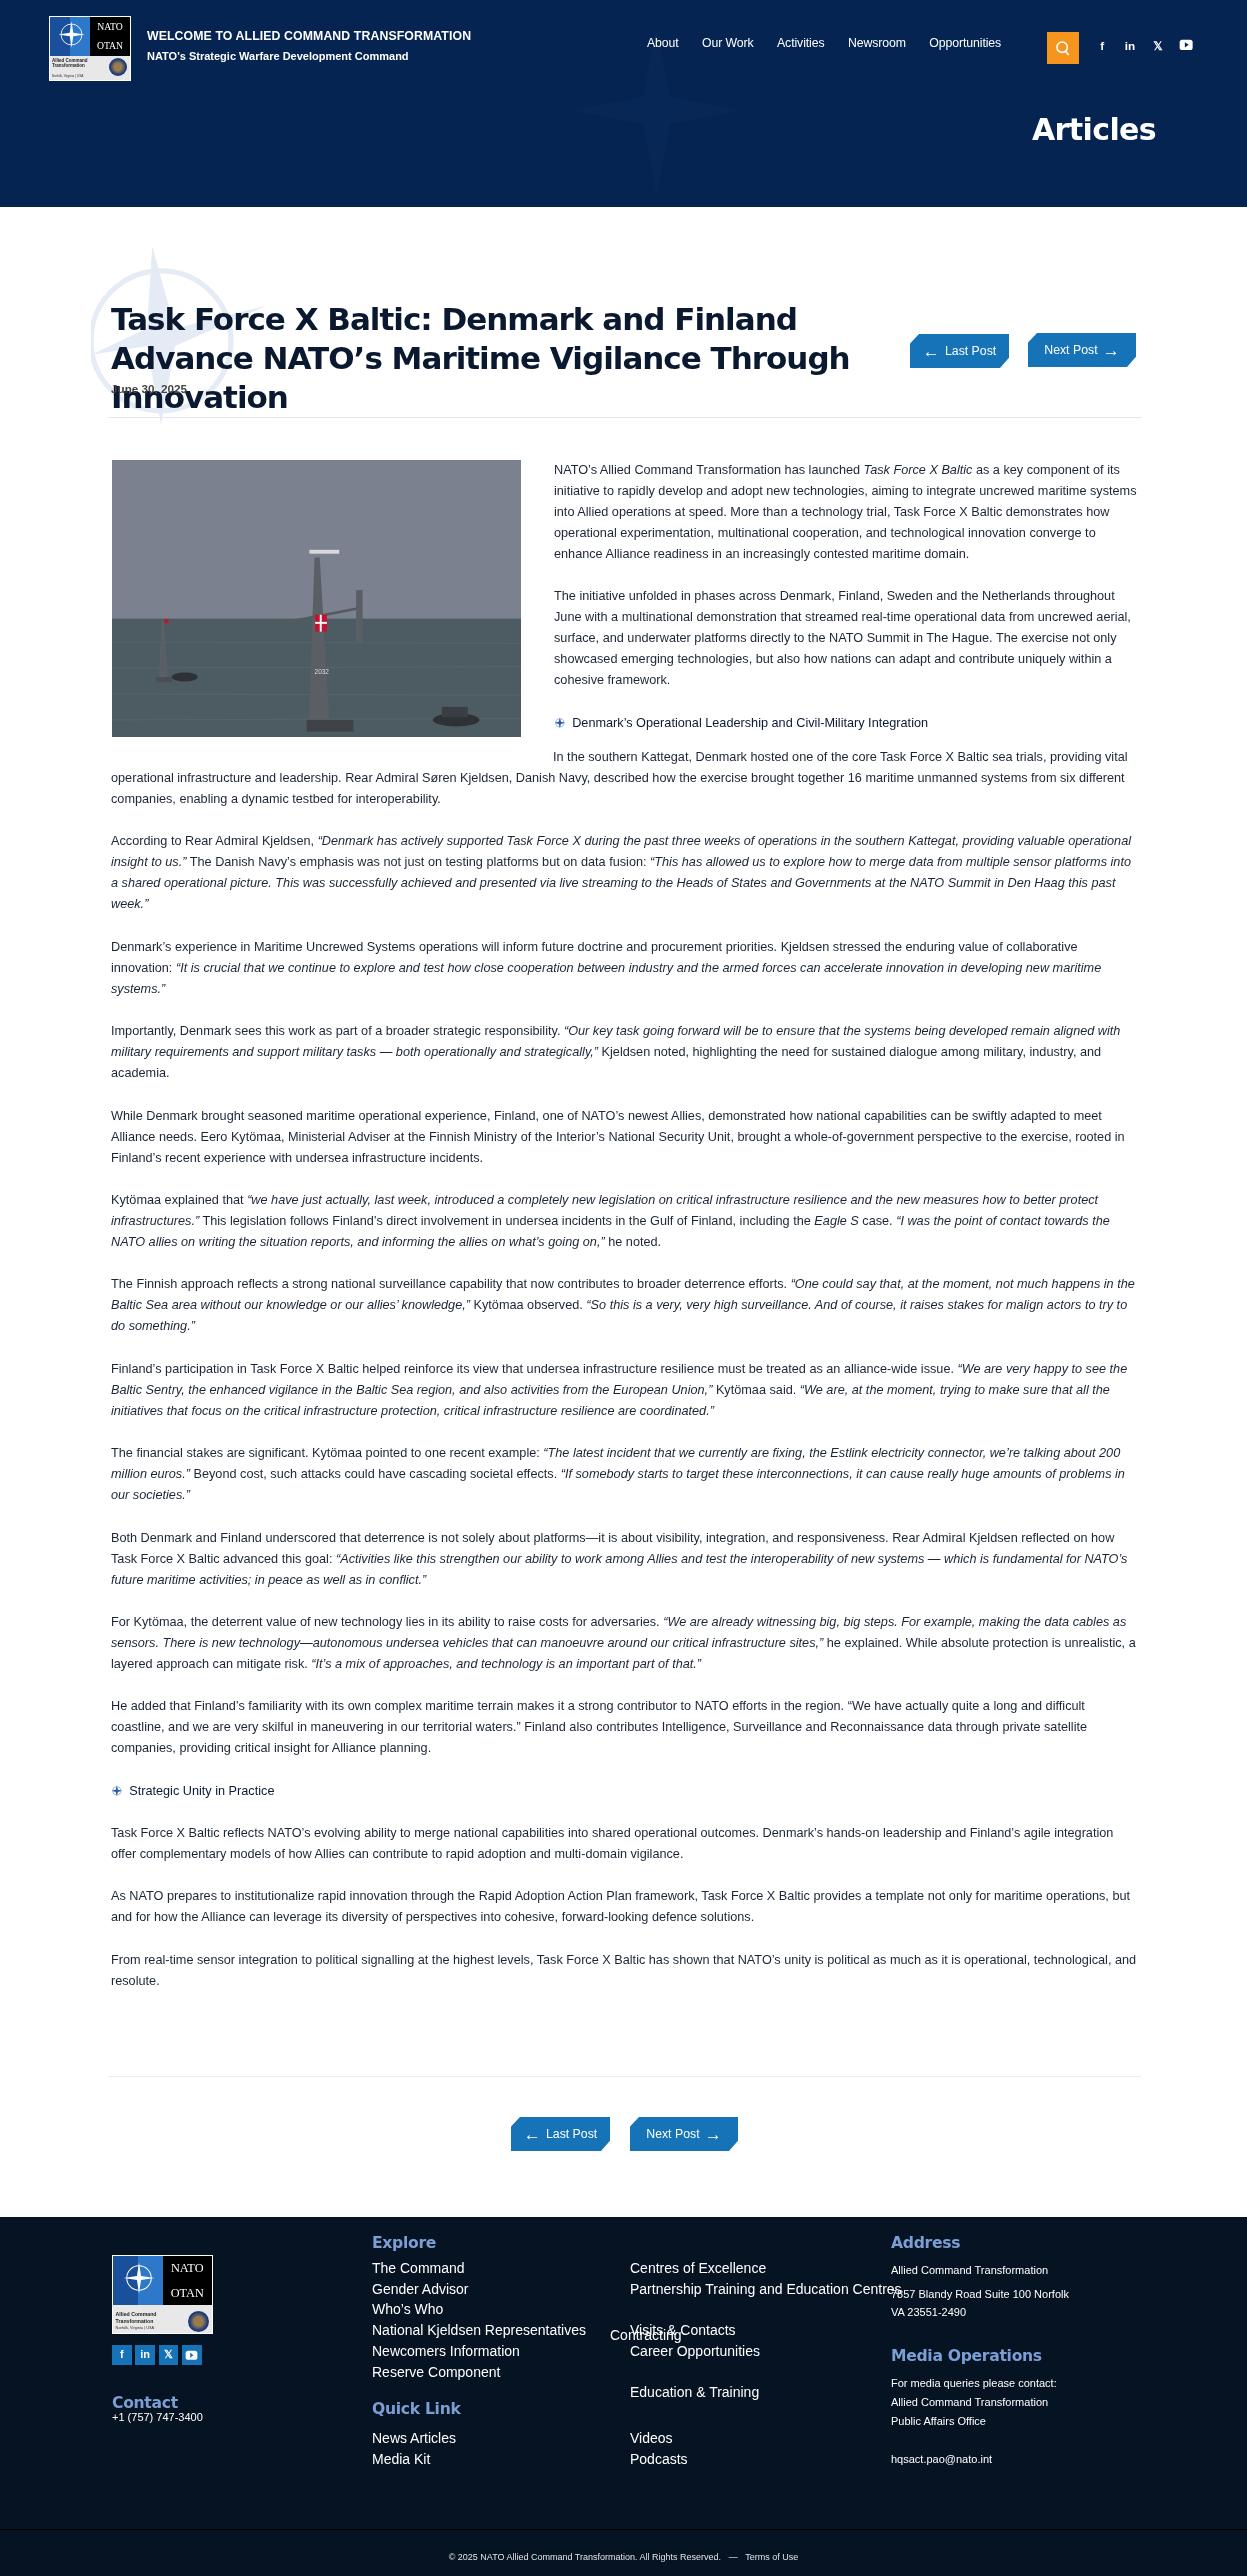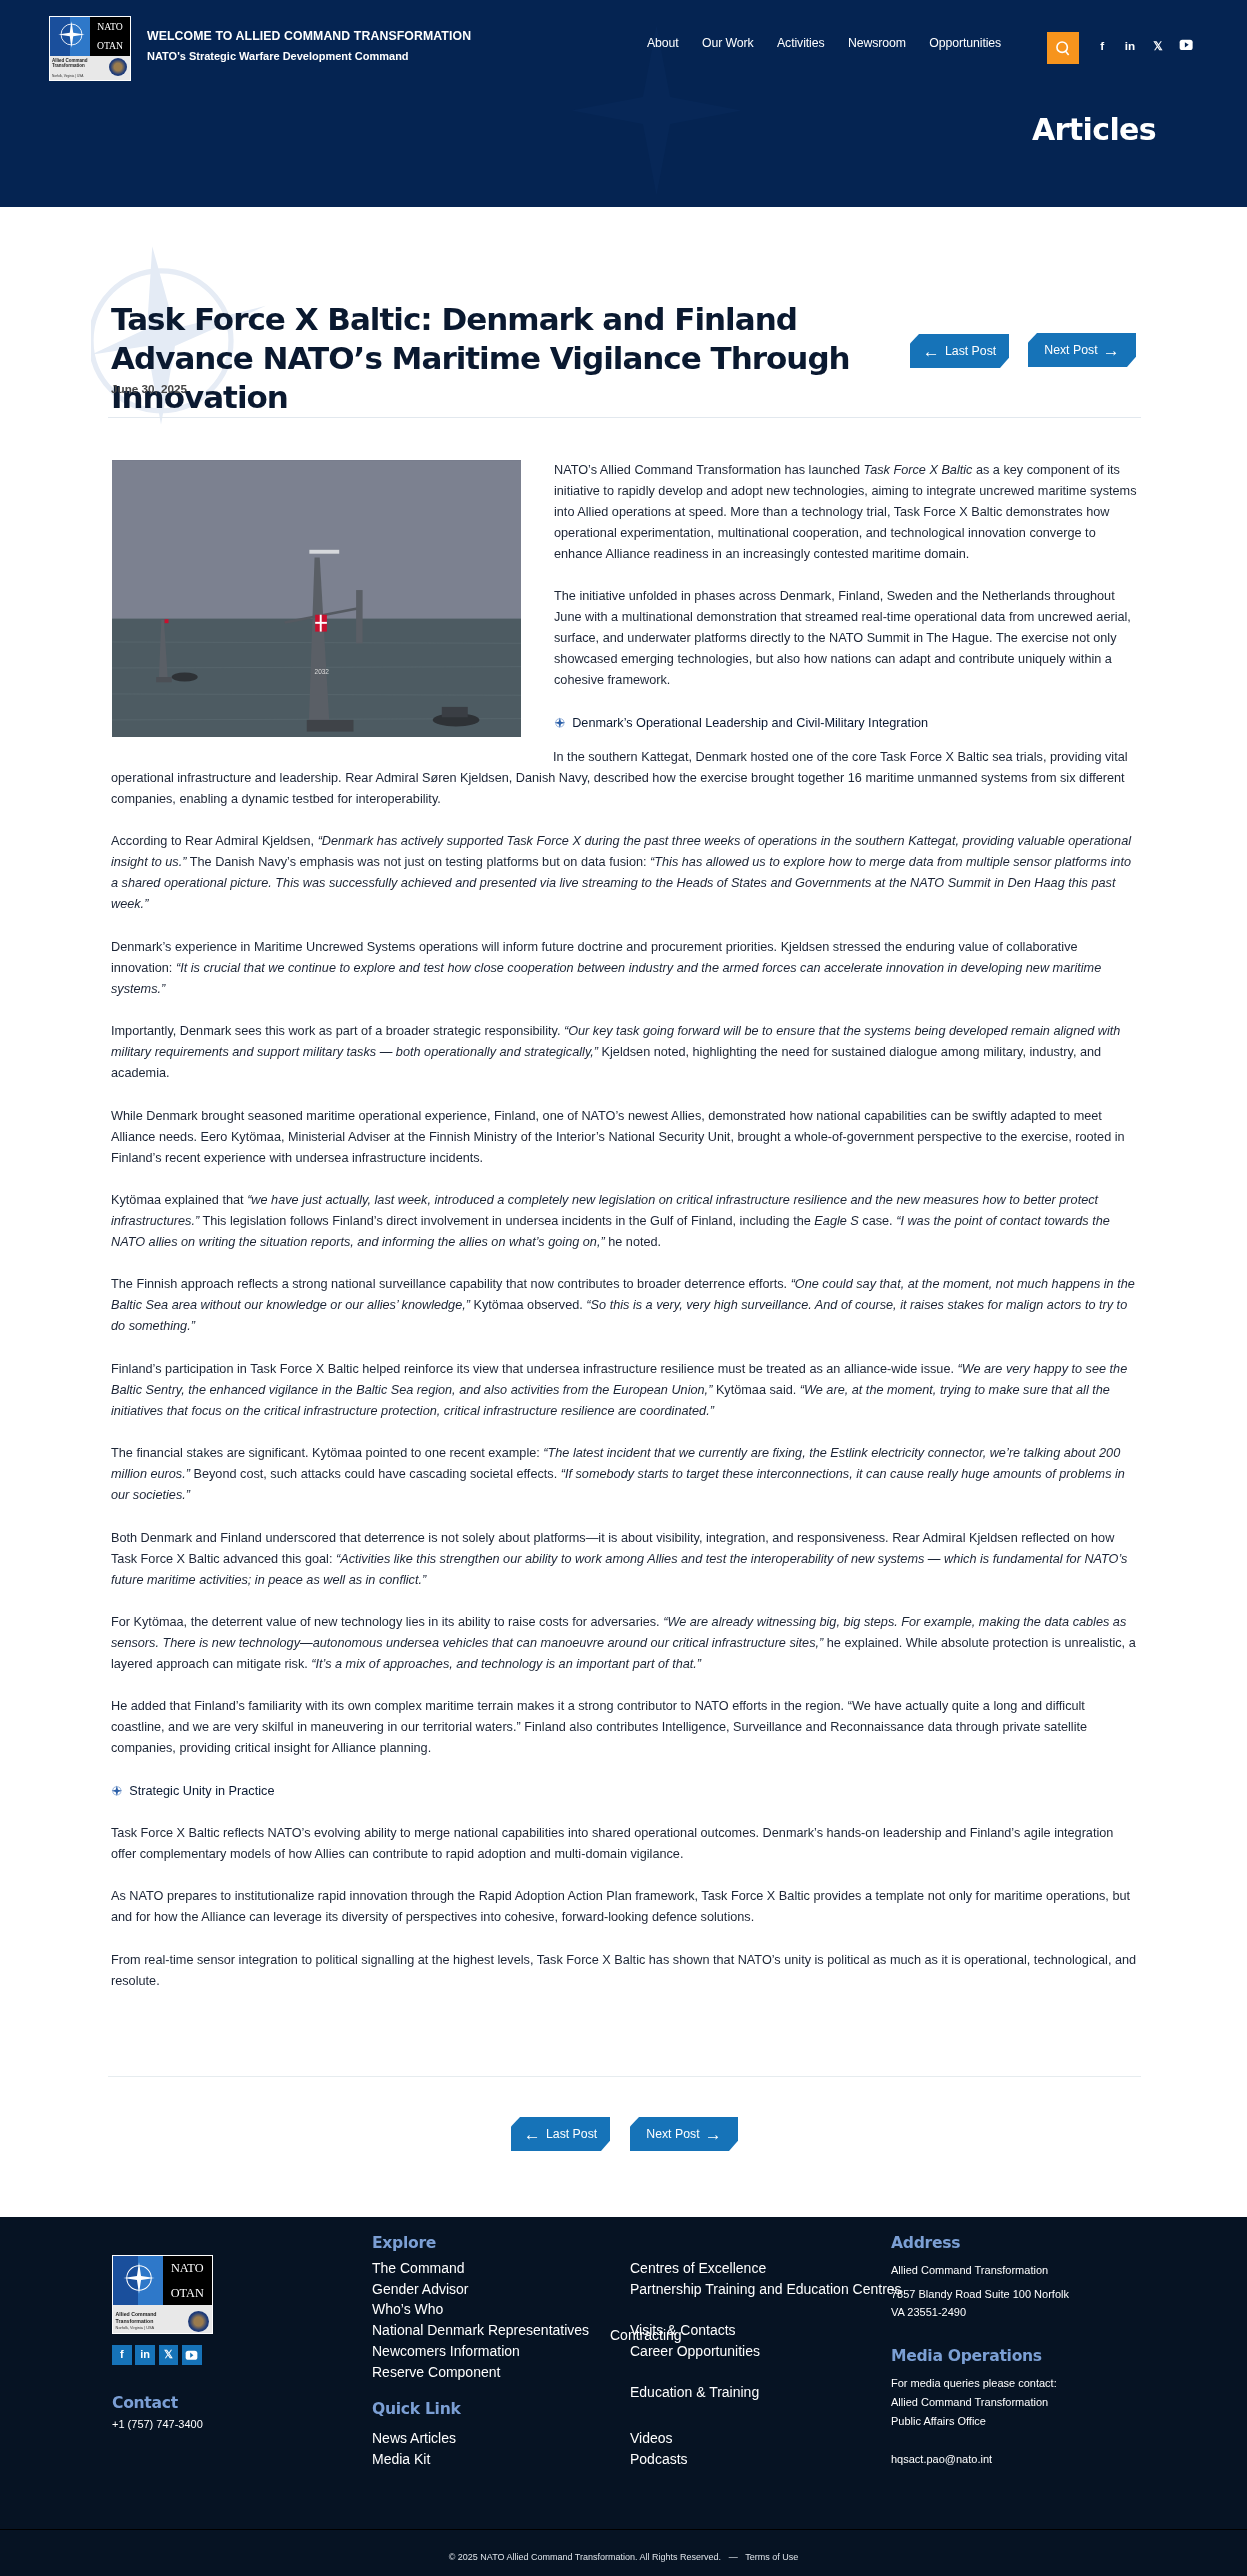--- a/index.html
+++ b/index.html
@@ -243,28 +243,28 @@
     <a class="s">𝕏</a>
     <a class="s">
       <svg width="13" height="10.4" viewBox="0 0 20 16" style="margin-top:4.5px">
           <rect x="1" y="1" width="18" height="14" rx="4" fill="#fff"></rect>
           <polygon points="8,4 13,8 8,12" fill="#1673b8"></polygon>
         </svg>
     </a>
   </div>
 
   <div class="f-h" style="left:112px; top:177px;">Contact</div>
-  <a class="f-text" style="left:112px; top:198px;">+1 (757) 747-3400</a>
+  <a class="f-text" style="left:112px; top:191px;">+1 (757) 747-3400</a>
 
   <div class="f-h" style="left:372px; top:17px;">Explore</div>
   <div id="explore-col1">
       <a class="f-link" style="left: 372px; top: 43px;">The Command</a>
       <a class="f-link" style="left: 372px; top: 64px;">Gender Advisor</a>
       <a class="f-link" style="left: 372px; top: 84px;">Who’s Who</a>
-      <a class="f-link" style="left: 372px; top: 105px;">National Denmark Representatives</a>
+      <a class="f-link" style="left: 372px; top: 105px;">National Kjeldsen Representatives</a>
       <a class="f-link" style="left: 372px; top: 126px;">Newcomers Information</a>
       <a class="f-link" style="left: 372px; top: 147px;">Reserve Component</a>
     </div>
   <div id="explore-col2">
       <a class="f-link" style="left: 630px; top: 43px;">Centres of Excellence</a>
       <a class="f-link" style="left: 630px; top: 64px;">Partnership Training and Education Centres</a>
       <a class="f-link" style="left: 610px; top: 84px; margin-top: 26px;">Contracting</a>
       <a class="f-link" style="left: 630px; top: 105px;">Visits &amp; Contacts</a>
       <a class="f-link" style="left: 630px; top: 126px;">Career Opportunities</a>
       <a class="f-link" style="left: 630px; top: 147px; margin-top: 20px;">Education &amp; Training</a>

